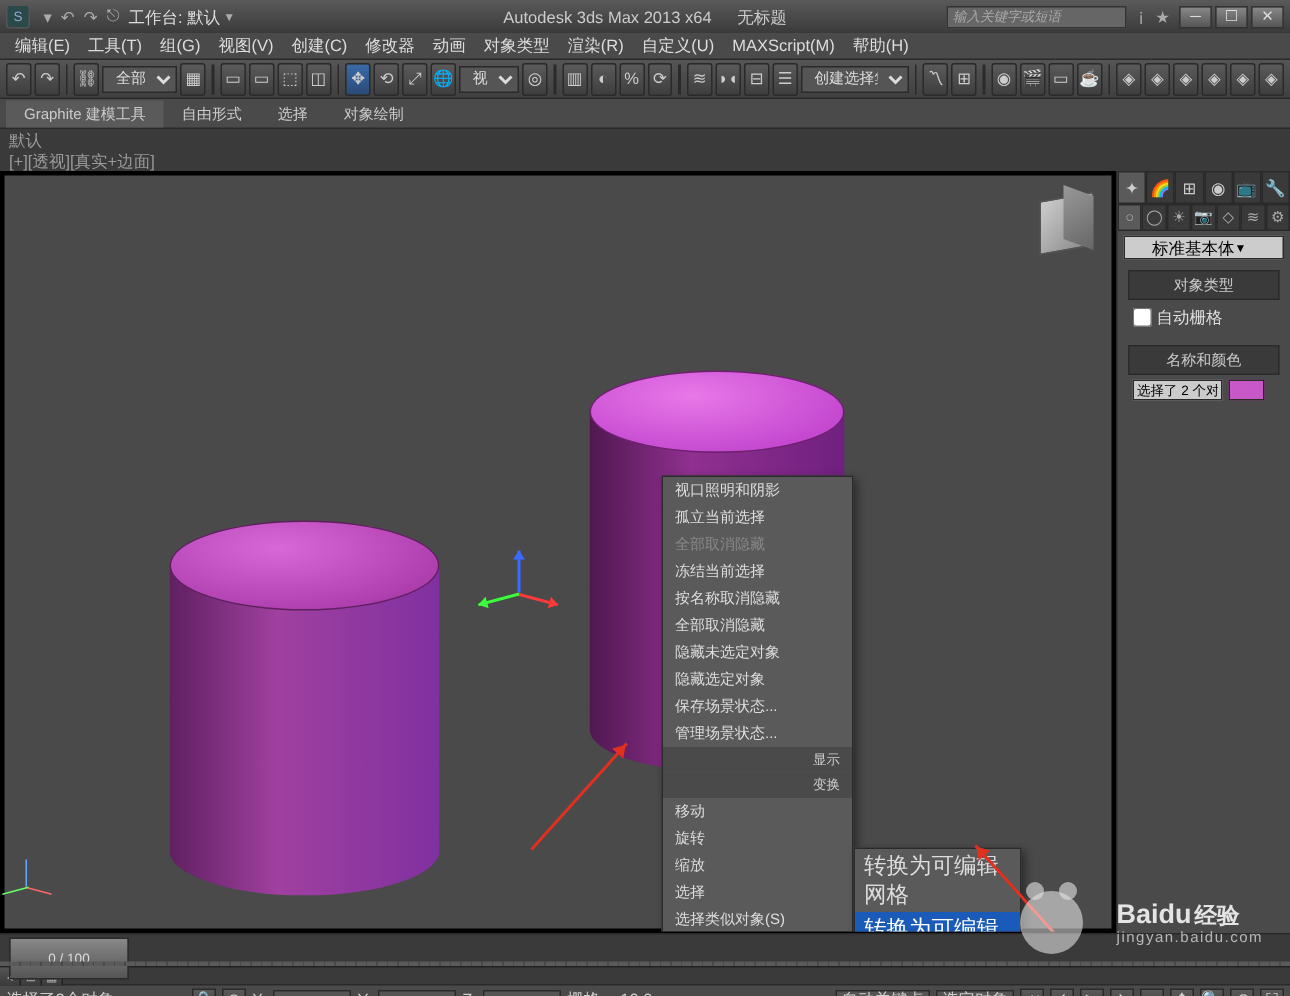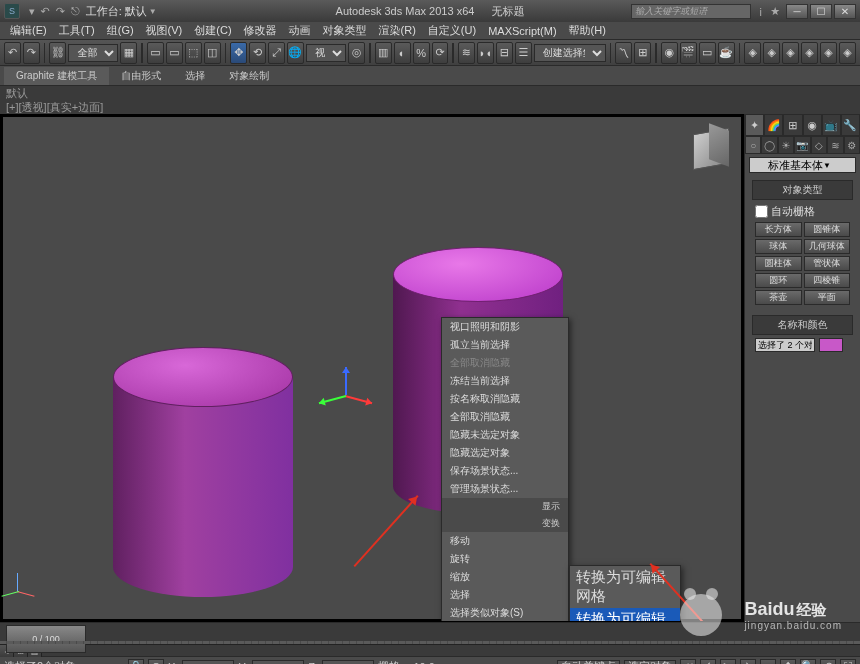--- a/index.html
+++ b/index.html
@@ -275,32 +275,20 @@
     <div class="cmd-dd">
         <span>标准基本体</span>
       </div>
     <div class="rollout">
       <div class="rollout-hdr">对象类型</div>
       <div class="rollout-body">
         <div class="chk-row">
             <input type="checkbox" style="">
             <span>自动栅格</span>
           </div>
-        <div class="btn-grid">
-          <div class="gbtn">长方体</div>
-          <div class="gbtn">圆锥体</div>
-          <div class="gbtn">球体</div>
-          <div class="gbtn">几何球体</div>
-          <div class="gbtn">圆柱体</div>
-          <div class="gbtn">管状体</div>
-          <div class="gbtn">圆环</div>
-          <div class="gbtn">四棱锥</div>
-          <div class="gbtn">茶壶</div>
-          <div class="gbtn">平面</div>
-        </div>
       </div>
     </div>
     <div class="rollout">
       <div class="rollout-hdr">名称和颜色</div>
       <div class="rollout-body" style="display:flex;align-items:center">
         <input class="sel-input" value="选择了 2 个对象" style="">
         <span class="swatch"></span>
       </div>
     </div>
   </div>

